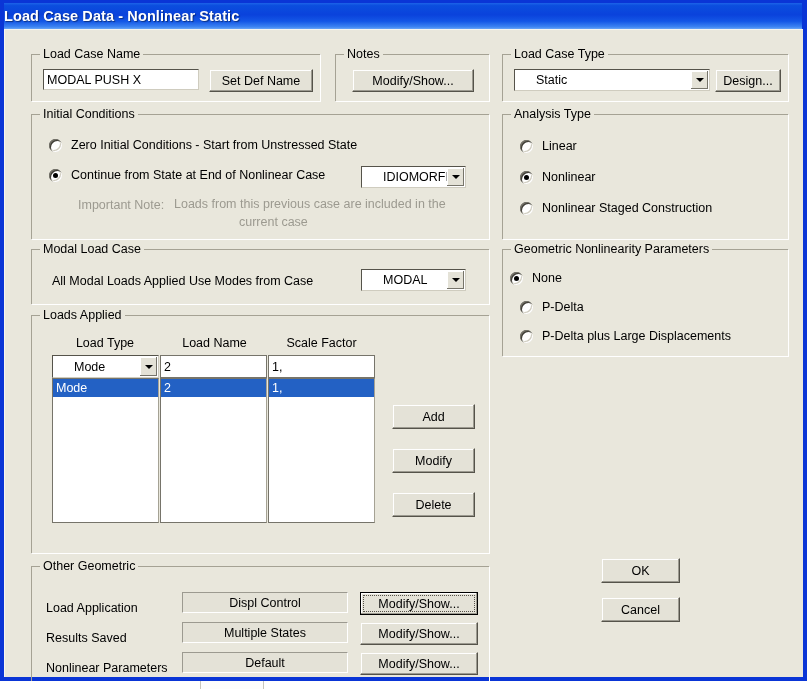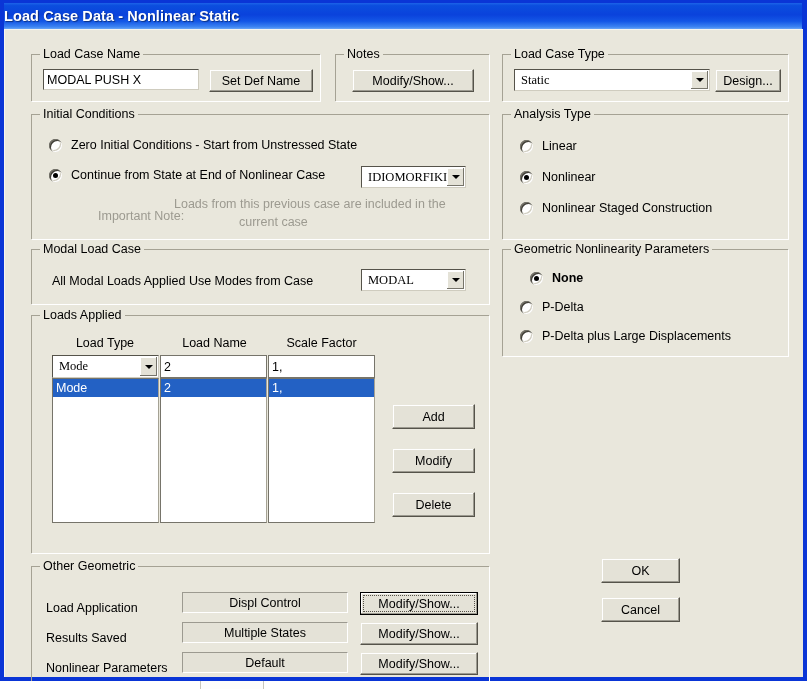--- a/index.html
+++ b/index.html
@@ -141,26 +141,26 @@
     border-right-color: #cfccbf;
     border-bottom-color: #cfccbf;
     box-sizing: border-box;
     display: flex;
     align-items: center;
     overflow: hidden;
     cursor: default;
   }
   .combo .combo-text {
     flex: 1;
-    padding-left: 6px;
-    font-size: 12.5px;
-    color: #000000;
-    white-space: nowrap;
-    overflow: hidden;
-    font-family: Liberation Serif, serif;
+    padding-left: 21px;
+    font-size: 12.5px;
+    color: #000000;
+    white-space: nowrap;
+    overflow: hidden;
+    font-family: Liberation Sans, sans-serif;
   }
   .combo .combo-btn {
     width: 17px;
     align-self: stretch;
     margin: 1px 1px 1px 0;
     background: #e4e2d7;
     box-shadow: inset -1px -1px 0 #76746a,
                 inset  1px  1px 0 #ffffff;
     display: flex;
     align-items: center;
@@ -336,21 +336,21 @@
         <span class="rlabel">Zero Initial Conditions - Start from Unstressed State</span>
       </div>
 
       <div class="combo" style="left:329px; top:51px; width:105px; height:22px;">
         <span class="combo-text">IDIOMORFIKI-X</span>
         <span class="combo-btn">
           <span class="arrow-down"></span>
         </span>
       </div>
 
-      <div class="lbl dim" style="left:46px; top:94px;margin-left:20px;">Important Note:</div>
+      <div class="lbl dim" style="left:46px; top:83px;">Important Note:</div>
       <div class="lbl dim" style="left:142px; top:82px;">Loads from this previous case are included in the</div>
       <div class="lbl dim" style="left:207px; top:100px;">current case</div>
     </div>
 
     <div class="groupbox" style="left:497px; top:84px; width:287px; height:126px;">
       <div class="gb-inner"></div>
       <div class="gb-title">Analysis Type</div>
 
       <div class="radio" style="left:17px; top:24px;">
         <span class="dot"></span>
@@ -375,21 +375,21 @@
         <span class="combo-btn">
           <span class="arrow-down"></span>
         </span>
       </div>
     </div>
 
     <div class="groupbox" style="left:497px; top:219px; width:287px; height:108px;">
       <div class="gb-inner"></div>
       <div class="gb-title">Geometric Nonlinearity Parameters</div>
 
-      <div class="radio checked" style="left:27px; top:21px;font-weight:bold;">
+      <div class="radio checked" style="left:7px; top:21px;">
         <span class="dot"></span>
         <span class="rlabel">None</span>
       </div>
       <div class="radio" style="left:17px; top:50px;">
         <span class="dot"></span>
         <span class="rlabel">P-Delta</span>
       </div>
       <div class="radio" style="left:17px; top:79px;">
         <span class="dot"></span>
         <span class="rlabel">P-Delta plus Large Displacements</span>

